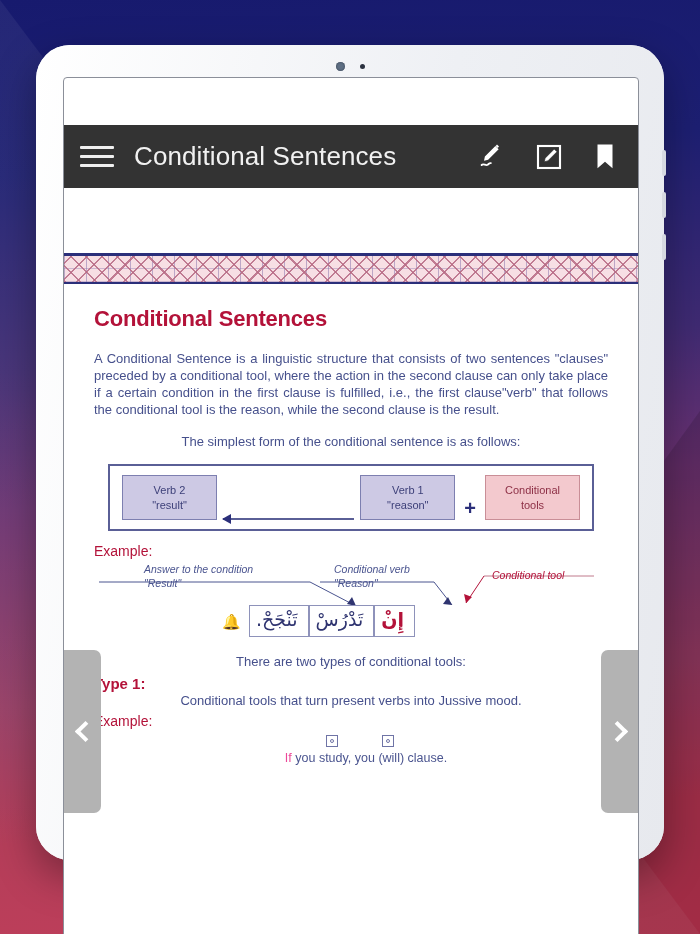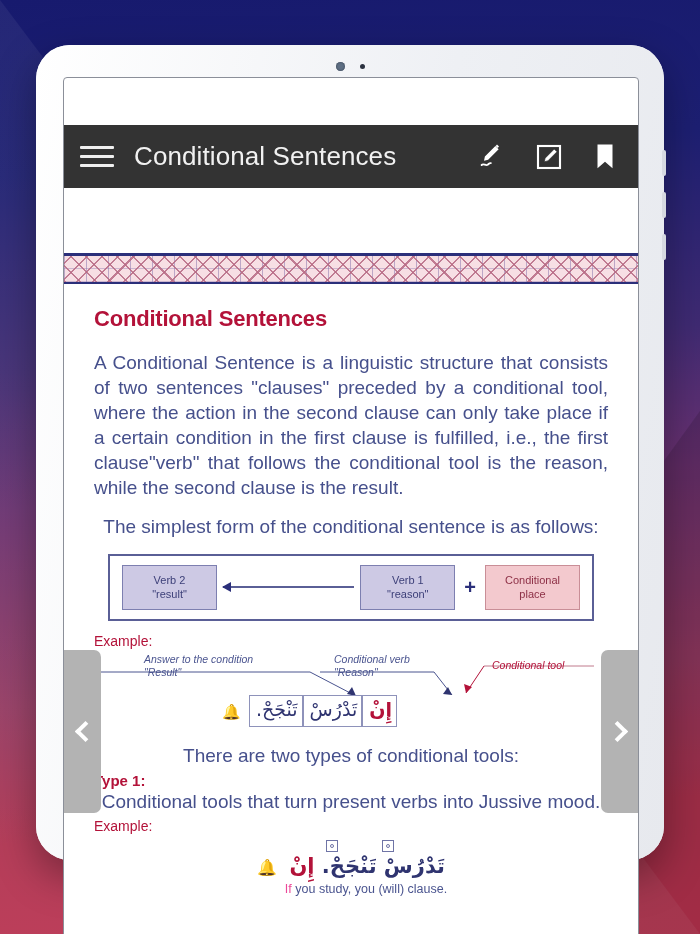--- a/index.html
+++ b/index.html
@@ -157,35 +157,35 @@
   .doc-title {
     color: #b31239;
     font-size: 22px;
     font-weight: bold;
     letter-spacing: -0.2px;
     margin-bottom: 18px;
   }
 
   .para {
     color: #46508c;
-    font-size: 19px;
+    font-size: 13px;
     line-height: 1.32;
     text-align: justify;
     margin-bottom: 14px;
   }
   .para.left { text-align: center; }
 
   
   .formula-box {
     border: 2px solid #5a5f96;
     background: #fff;
     padding: 9px 12px;
     margin: 6px 14px 12px 14px;
     display: flex;
-    align-items: center;
+    align-items: flex-end;
   }
   .fbox {
     border: 1.5px solid #7d7fb0;
     background: #cdc9e4;
     color: #3c3f78;
     font-size: 11px;
     line-height: 1.35;
     text-align: center;
     padding: 7px 6px;
     width: 95px;
@@ -220,21 +220,21 @@
 
   .ar-row {
     position: absolute;
     left: 155px; top: 44px;
     display: flex;
     direction: rtl;
     align-items: stretch;
   }
   .ar-cell {
     border: 1px solid #8e92ba;
-    padding: 2px 4px 4px 6px;
+    padding: 2px 10px 4px 6px;
     font-size: 19px;
     color: #2f3470;
     font-family: "DejaVu Sans", sans-serif;
     background: #fff;
     line-height: 1.25;
   }
   .ar-cell.red { color: #b31239; font-weight: bold; }
   .speaker-mini {
     position: absolute;
     left: 128px; top: 52px;
@@ -360,21 +360,21 @@
               <div class="arrow-head"></div>
             </div>
           </div>
           <div class="fbox">
             <div>Verb 1</div>
             <div>"reason"</div>
           </div>
           <div class="plus">+</div>
           <div class="fbox pink">
             <div>Conditional</div>
-            <div>place</div>
+            <div>tools</div>
           </div>
         </div>
 
         <div class="ex-label">Example:</div>
 
         <div class="annot">
           <svg width="500" height="88">
             <line x1="5" y1="21" x2="216" y2="21" stroke="#4a548f" stroke-width="1"></line>
             <line x1="216" y1="21" x2="262" y2="45" stroke="#4a548f" stroke-width="1"></line>
             <polygon points="262,45 253,43 258,36" fill="#2f3470"></polygon>
@@ -411,24 +411,20 @@
 
         <div class="example-center">
           <div class="aud-marks">
             <span class="aud-mark">
                 <i></i>
               </span>
             <span class="aud-mark">
                 <i></i>
               </span>
           </div>
-          <div>
-            <span class="speaker-ic">🔔</span>
-            <span class="ar-sentence"><span>تَدْرُسْ تَنْجَحْ.</span> <span class="red">إِنْ</span></span>
-          </div>
           <div class="translation">
             <span class="red">If</span>
             <span>you study, you (will) clause.</span>
           </div>
         </div>
 
       </div>
     </div>
 
     <div class="nav prev">

